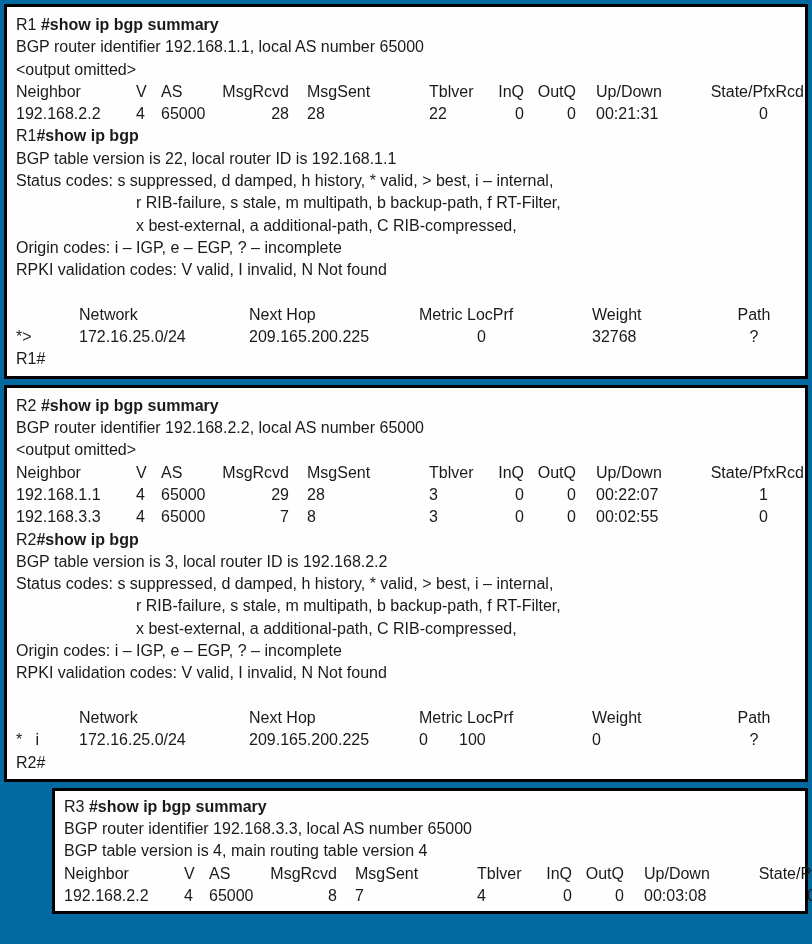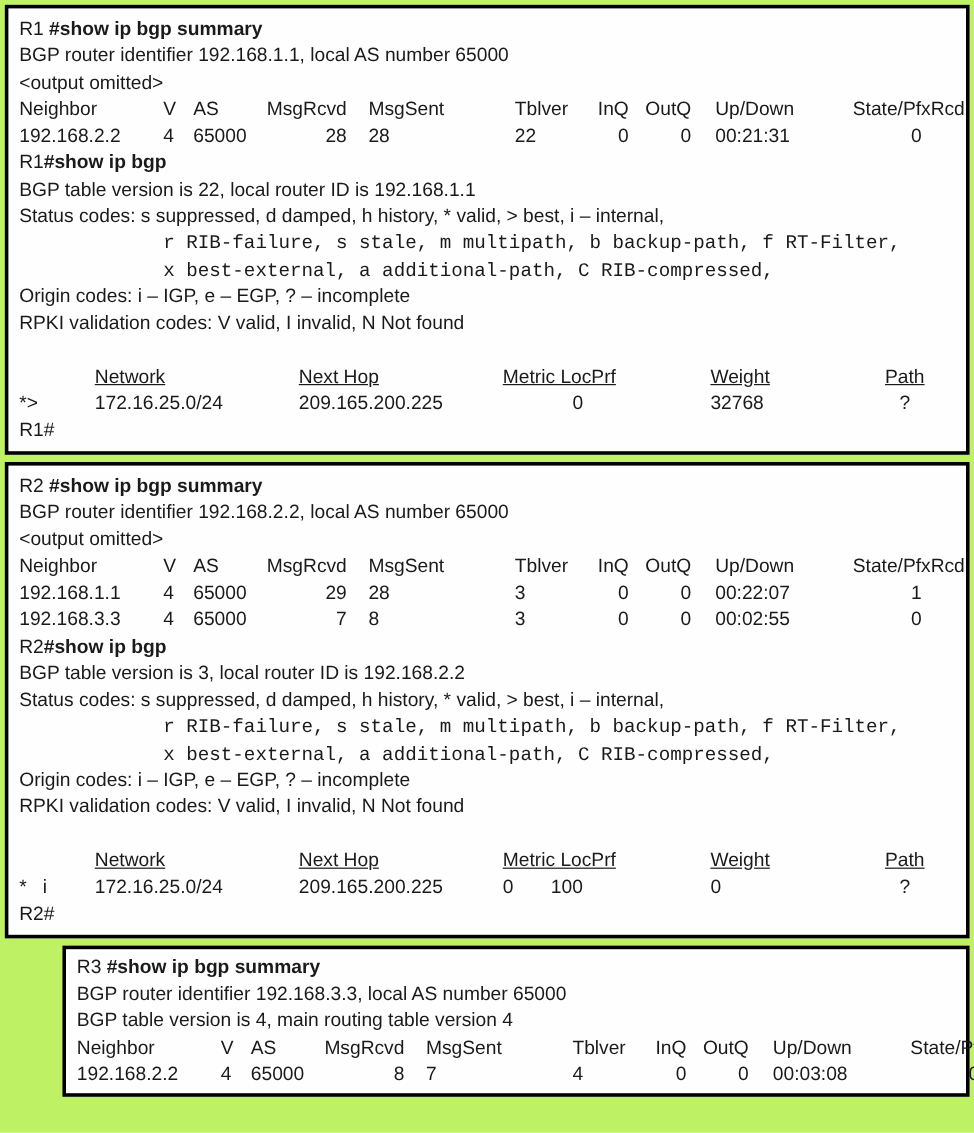--- a/index.html
+++ b/index.html
@@ -11,53 +11,52 @@
     overflow: hidden;
   }
   .page {
     box-sizing: border-box;
     width: 812px;
     height: 944px;
     padding: 4px;
     font-family: "Liberation Sans", sans-serif;
     font-size: 16px;
     color: #1a1a1a;
-    background: #bef264;
+    background: #0369a1;
   }
   .box {
     box-sizing: border-box;
     border: 3px solid #000000;
     background: #fefefe;
     padding: 7px 9px 5px 9px;
     margin-bottom: 6px;
   }
   .box:last-child { margin-bottom: 0; }
   .box3 { padding: 5px 9px 4px 9px; margin-left: 48px; }
   .line {
     line-height: 22.3px;
     white-space: pre;
   }
   .blank { height: 22.3px; }
   .bold { font-weight: bold; }
-  .ind { padding-left: 120px; font-family: Liberation Mono, monospace; }
+  .ind { padding-left: 120px; }
   
   .gs {
     display: grid;
     grid-template-columns: 120px 25px 48px 80px 140px 35px 60px 52px 110px 118px;
   }
   .gs .c4, .gs .c7, .gs .c8 { text-align: right; }
   .gs .c5 { padding-left: 18px; }
   .gs .c9 { padding-left: 20px; }
   .gs .c10 { text-align: right; padding-right: 36px; }
   .gs.hdr .c10 { text-align: right; padding-right: 0; }
   
   .grh {
     display: grid;
     grid-template-columns: 63px 170px 170px 173px 117px 1fr;
-    text-decoration: underline;
   }
   .grd {
     display: grid;
     grid-template-columns: 63px 170px 170px 40px 133px 117px 1fr;
   }
   .grd .pathcell, .grh .pathcell { padding-left: 3px; text-align: center; }
   .shiftmetric { padding-left: 58px; }
 </style>
 </head>
 <body>

